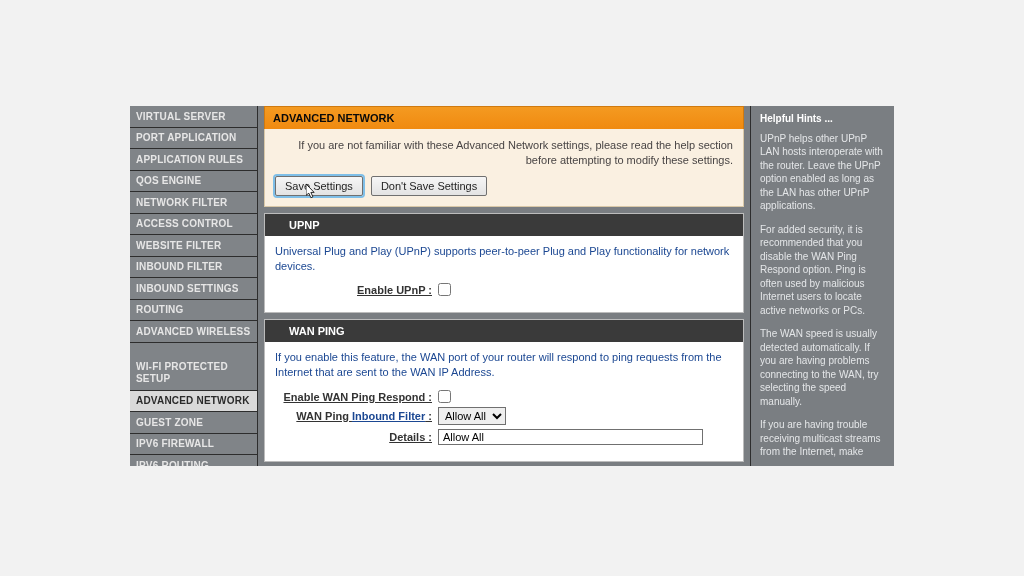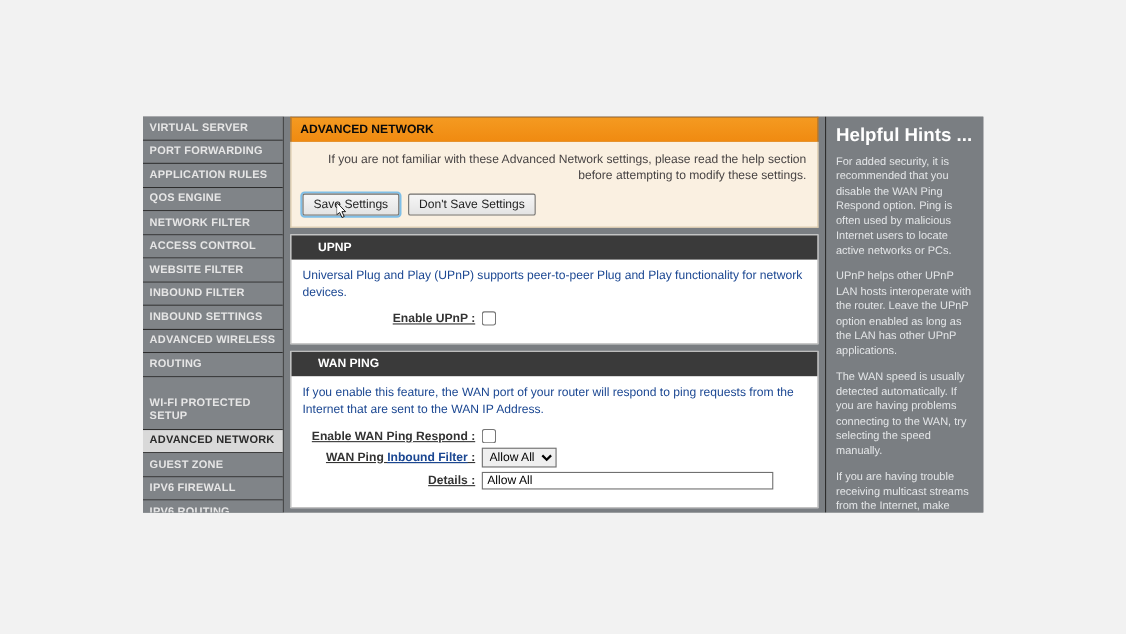--- a/index.html
+++ b/index.html
@@ -167,42 +167,42 @@
     display: flex;
     flex-direction: column;
     padding: 6px 9px 0 9px;
     font-size: 10px;
     line-height: 1.35;
     border-left: 1px solid #2d2d2d;
   }
   .hints-title {
     font-weight: bold;
     color: #ffffff;
-    font-size: 17px;
+    font-size: 10px;
     margin-bottom: 6px;
   }
   .hints p { margin-bottom: 10px; }
 </style>
 </head>
 <body>
 
 <div class="router-frame">
 
   <div class="sidebar">
     <div class="sidebar-item">VIRTUAL SERVER</div>
-    <div class="sidebar-item">PORT FORWARDING</div>
+    <div class="sidebar-item">PORT APPLICATION</div>
     <div class="sidebar-item">APPLICATION RULES</div>
     <div class="sidebar-item">QOS ENGINE</div>
     <div class="sidebar-item">NETWORK FILTER</div>
     <div class="sidebar-item">ACCESS CONTROL</div>
     <div class="sidebar-item">WEBSITE FILTER</div>
     <div class="sidebar-item">INBOUND FILTER</div>
     <div class="sidebar-item">INBOUND SETTINGS</div>
+    <div class="sidebar-item">ROUTING</div>
     <div class="sidebar-item">ADVANCED WIRELESS</div>
-    <div class="sidebar-item">ROUTING</div>
     <div class="sidebar-item tall">WI-FI PROTECTED SETUP</div>
     <div class="sidebar-item selected">ADVANCED NETWORK</div>
     <div class="sidebar-item">GUEST ZONE</div>
     <div class="sidebar-item">IPV6 FIREWALL</div>
     <div class="sidebar-item">IPV6 ROUTING</div>
   </div>
 
   <div class="main">
 
     <div>
@@ -260,19 +260,19 @@
             <input type="text" value="Allow All" style="">
           </div>
         </div>
       </div>
     </div>
 
   </div>
 
   <div class="hints">
     <div class="hints-title">Helpful Hints ...</div>
+    <p>UPnP helps other UPnP LAN hosts interoperate with the router. Leave the UPnP option enabled as long as the LAN has other UPnP applications.</p>
     <p>For added security, it is recommended that you disable the WAN Ping Respond option. Ping is often used by malicious Internet users to locate active networks or PCs.</p>
-    <p>UPnP helps other UPnP LAN hosts interoperate with the router. Leave the UPnP option enabled as long as the LAN has other UPnP applications.</p>
     <p>The WAN speed is usually detected automatically. If you are having problems connecting to the WAN, try selecting the speed manually.</p>
     <p>If you are having trouble receiving multicast streams from the Internet, make</p>
   </div>
 
 </div>
 
 </body></html>

